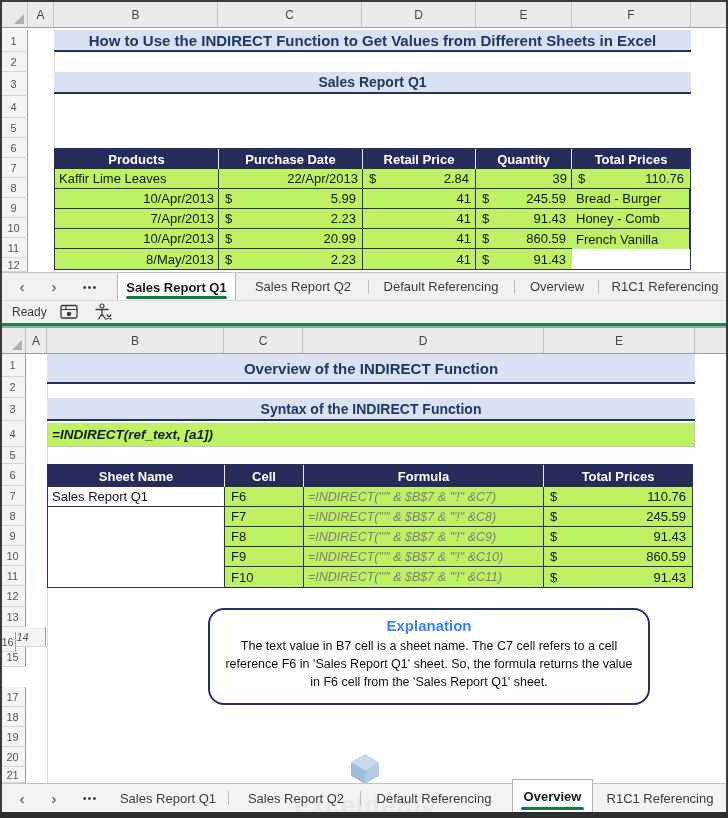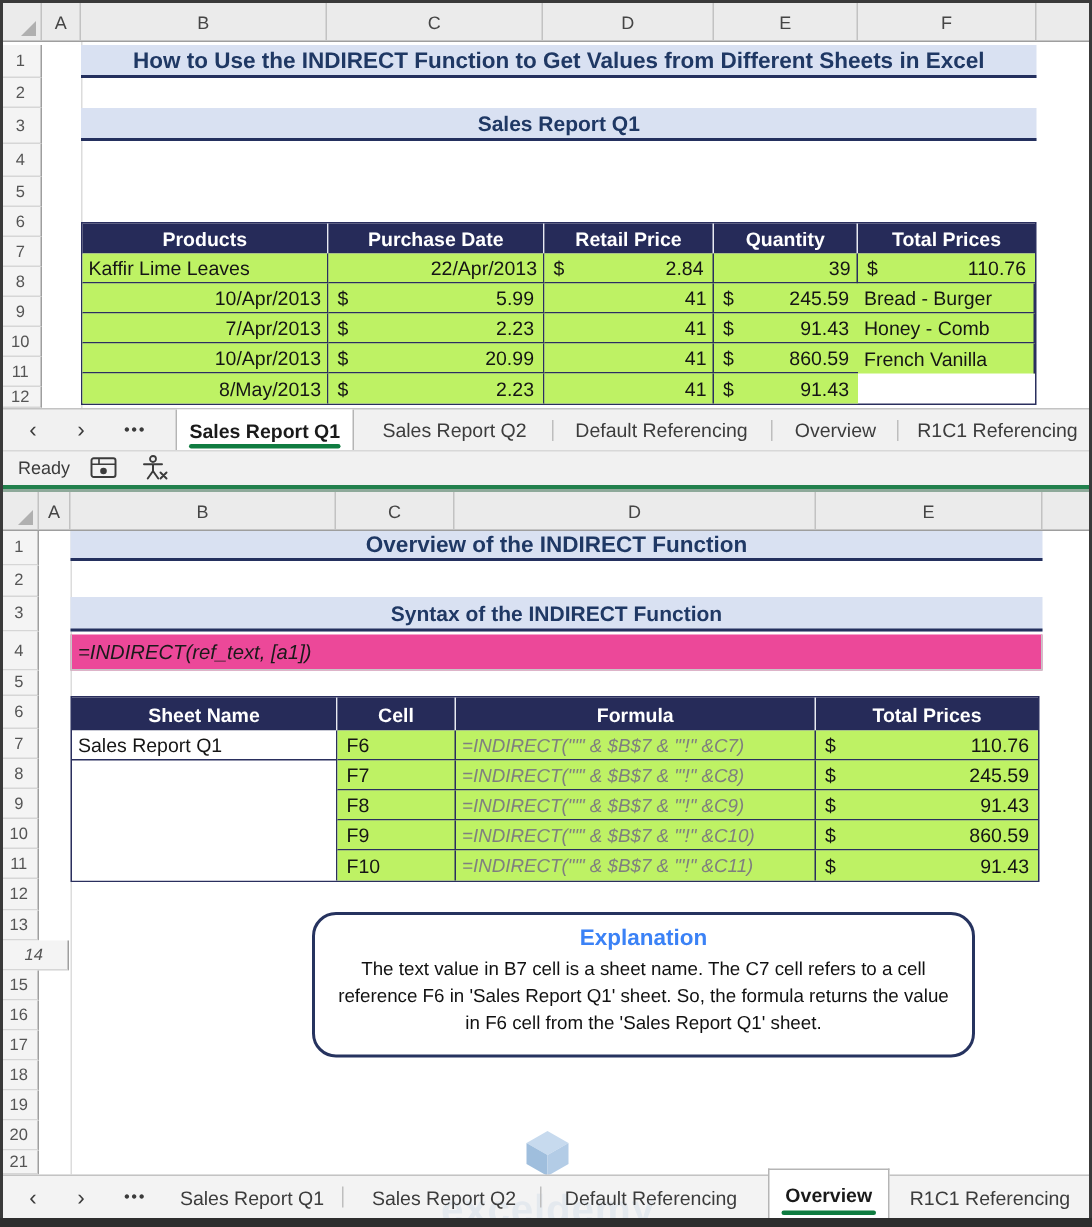--- a/index.html
+++ b/index.html
@@ -20,21 +20,21 @@
   .h{background:#262B59;color:#fff;font-weight:700;font-size:13px;display:flex;align-items:center;justify-content:center;border-right:1px solid #E8EAF2;box-sizing:border-box;}
   .h.l{border-right:0;}
   .c{font-size:13px;color:#151515;display:flex;align-items:center;padding:0 4px;border-right:1px solid #2A2F5E;border-bottom:1px solid #2A2F5E;box-sizing:border-box;background:#bef264;}
   .c.r{justify-content:flex-end;}
   .c.sp{justify-content:space-between;padding:0 6px 0 6px;}
   .c.l{border-right:0;}
   .c.nb{border-bottom:0;}
   .fc{font-style:italic;color:#7F7F7F;font-size:12.5px;}
   .nmspan{grid-column:1;grid-row:2/7;border-right:1px solid #2A2F5E;box-sizing:border-box;background:#fff;}
   .nmspan .nm{height:20px;border-bottom:1px solid #2A2F5E;display:flex;align-items:center;padding:0 4px;font-size:13px;color:#151515;box-sizing:border-box;}
-  .fcell{position:absolute;background:#ec4899;border:1px solid #C6C6C6;border-top:0;box-sizing:border-box;display:flex;align-items:center;font-weight:400;font-style:italic;font-size:13.5px;color:#1A1A1A;padding-left:4px;}
+  .fcell{position:absolute;background:#bef264;border:1px solid #C6C6C6;border-top:0;box-sizing:border-box;display:flex;align-items:center;font-weight:700;font-style:italic;font-size:13.5px;color:#1A1A1A;padding-left:4px;}
   
   .exp{position:absolute;left:208px;top:608px;width:442px;height:97px;border:2px solid #26335F;border-radius:16px;background:#fff;box-sizing:border-box;text-align:center;}
   .exp .et{font-size:15px;font-weight:700;color:#3b82f6;margin-top:7px;}
   .exp .eb{font-size:12.5px;color:#111;width:412px;margin:3px auto 0;line-height:1.45;}
   
   .tabs{position:absolute;left:0;width:728px;background:#F1F1F1;border-top:1px solid #C3C3C3;box-sizing:border-box;}
   .tabs.bt2{background:rgba(241,241,241,0.84);z-index:2;}
   .nav{position:absolute;top:0;height:100%;display:flex;align-items:center;justify-content:center;font-size:15px;color:#3B3B3B;}
   .tlabel{position:absolute;top:0;height:100%;display:flex;align-items:center;justify-content:center;font-size:13px;color:#3C3C3C;white-space:nowrap;}
   .sep{position:absolute;top:7px;width:1px;height:14px;background:#BEBEBE;}
@@ -211,29 +211,29 @@
     <div class="rn" style="top:464px;height:22px;width:26px;">6</div>
     <div class="rn" style="top:486px;height:20px;width:26px;">7</div>
     <div class="rn" style="top:506px;height:20px;width:26px;">8</div>
     <div class="rn" style="top:526px;height:20px;width:26px;">9</div>
     <div class="rn" style="top:546px;height:20px;width:26px;">10</div>
     <div class="rn" style="top:566px;height:20px;width:26px;">11</div>
     <div class="rn" style="top:586px;height:21px;width:26px;">12</div>
     <div class="rn" style="top:607px;height:20px;width:26px;">13</div>
     <div class="rn" style="top:627px;height:20px;width:46px;font-style:italic;">14</div>
     <div class="rn" style="top:647px;height:20px;width:26px;">15</div>
-    <div class="rn" style="top:667px;height:20px;width:26px;">16</div>
+    <div class="rn" style="top:632px;height:20px;width:16px;">16</div>
     <div class="rn" style="top:687px;height:20px;width:26px;">17</div>
     <div class="rn" style="top:707px;height:20px;width:26px;">18</div>
     <div class="rn" style="top:727px;height:20px;width:26px;">19</div>
     <div class="rn" style="top:747px;height:20px;width:26px;">20</div>
     <div class="rn" style="top:767px;height:16px;width:26px;">21</div>
     <div class="vline" style="left:47px;top:354px;height:429px;"></div>
 
-    <div class="band" style="left:47px;top:354px;width:648px;height:20px;font-size:15px;">Overview of the INDIRECT Function</div>
+    <div class="band" style="left:47px;top:354px;width:648px;height:30px;font-size:15px;">Overview of the INDIRECT Function</div>
     <div class="band" style="left:47px;top:398px;width:648px;height:23px;font-size:14px;">Syntax of the INDIRECT Function</div>
     <div class="fcell" style="left:47px;top:423px;width:648px;height:24px;">=INDIRECT(ref_text, [a1])</div>
 
     <div class="gb">
       <div class="h">Sheet Name</div>
       <div class="h">Cell</div>
       <div class="h">Formula</div>
       <div class="h l">Total Prices</div>
 
       <div class="nmspan">

